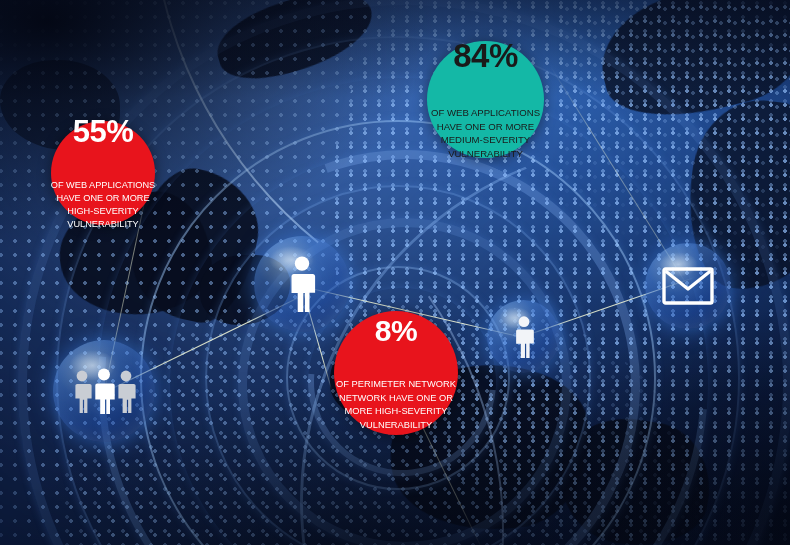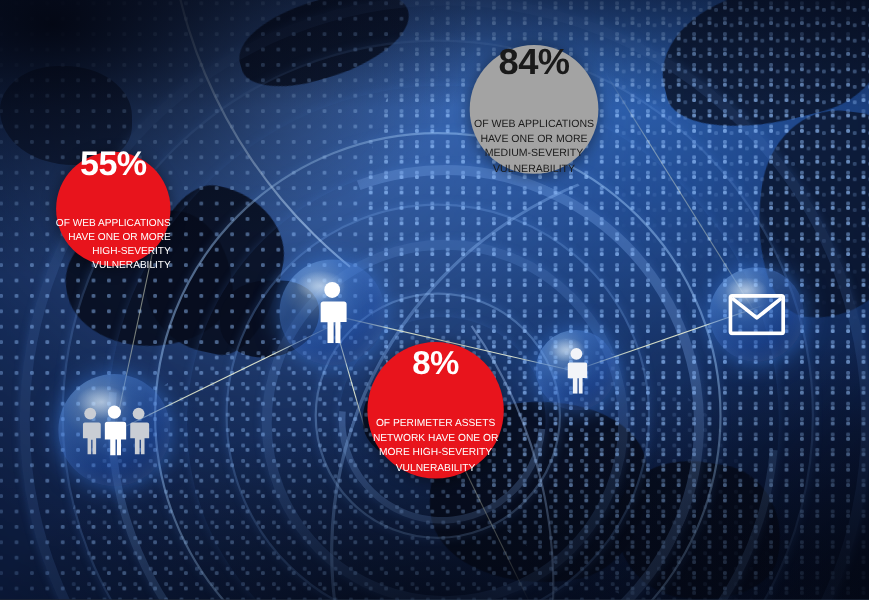--- a/index.html
+++ b/index.html
@@ -107,23 +107,23 @@
     position:absolute;border-radius:50%;
     display:flex;flex-direction:column;align-items:center;justify-content:center;
     text-align:center;line-height:1.12;
     box-shadow:0 2px 14px rgba(0,0,0,.45);
   }
   .stat .pct{font-weight:bold;letter-spacing:-.5px;}
   .stat .desc{font-weight:normal;margin-top:28px;}
   .stat .desc span{display:block;white-space:nowrap;}
 
   .stat-red{background:#e8141c;color:#fff;}
-  .stat-yellow{background:#a3a3a3;color:#1a1a1a;}
-
-  #stat-55{left:51px;  top:138px; width:104px;height:104px;text-align:right;}
+  .stat-yellow{background:#14b8a6;color:#1a1a1a;}
+
+  #stat-55{left:51px;  top:121px; width:104px;height:104px;}
   #stat-55 .pct{font-size:31px;margin-bottom:2px;}
   #stat-55 .desc{font-size:9.2px;line-height:1.42;}
 
   #stat-84{left:427px; top:41px;  width:117px;height:117px;}
   #stat-84 .pct{font-size:33px;margin-bottom:3px;}
   #stat-84 .desc{font-size:9.6px;line-height:1.45;}
 
   #stat-8{left:334px; top:311px; width:124px;height:124px;}
   #stat-8 .pct{font-size:30px;margin-bottom:3px;}
   #stat-8 .desc{font-size:9.3px;line-height:1.45;}
@@ -251,20 +251,20 @@
       <span>OF WEB APPLICATIONS</span>
       <span>HAVE ONE OR MORE</span>
       <span>MEDIUM-SEVERITY</span>
       <span>VULNERABILITY</span>
     </div>
   </div>
 
   <div class="stat stat-red" id="stat-8">
     <div class="pct">8%</div>
     <div class="desc">
-      <span>OF PERIMETER ASSETS</span>
+      <span>OF PERIMETER NETWORK</span>
       <span>NETWORK HAVE ONE OR</span>
       <span>MORE HIGH-SEVERITY</span>
       <span>VULNERABILITY</span>
     </div>
   </div>
 
 </div>
 
 </body></html>

